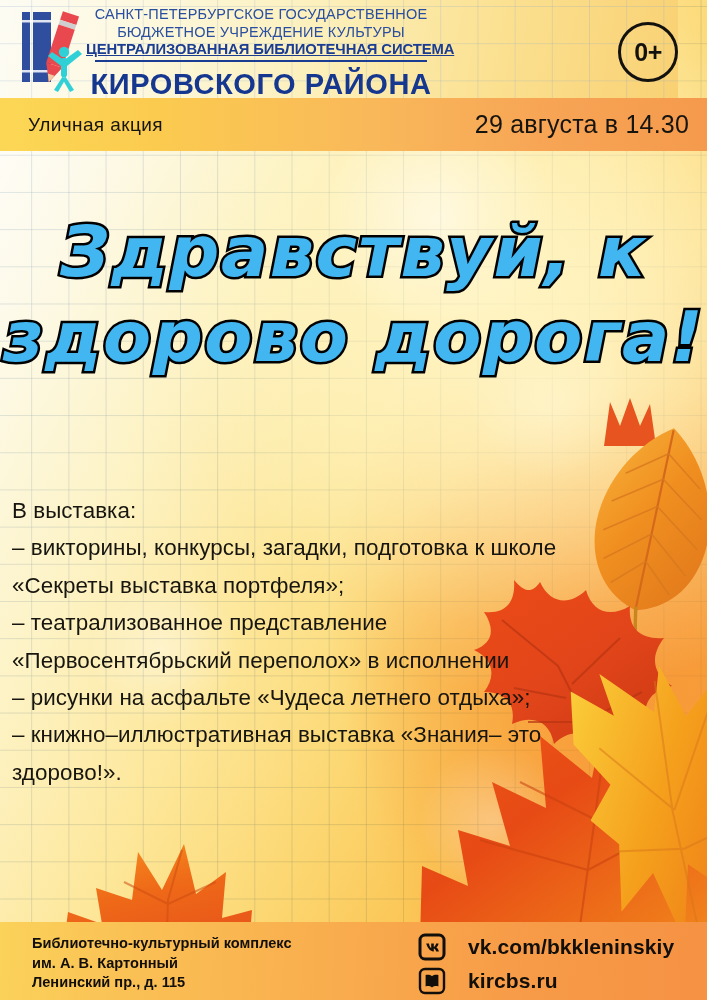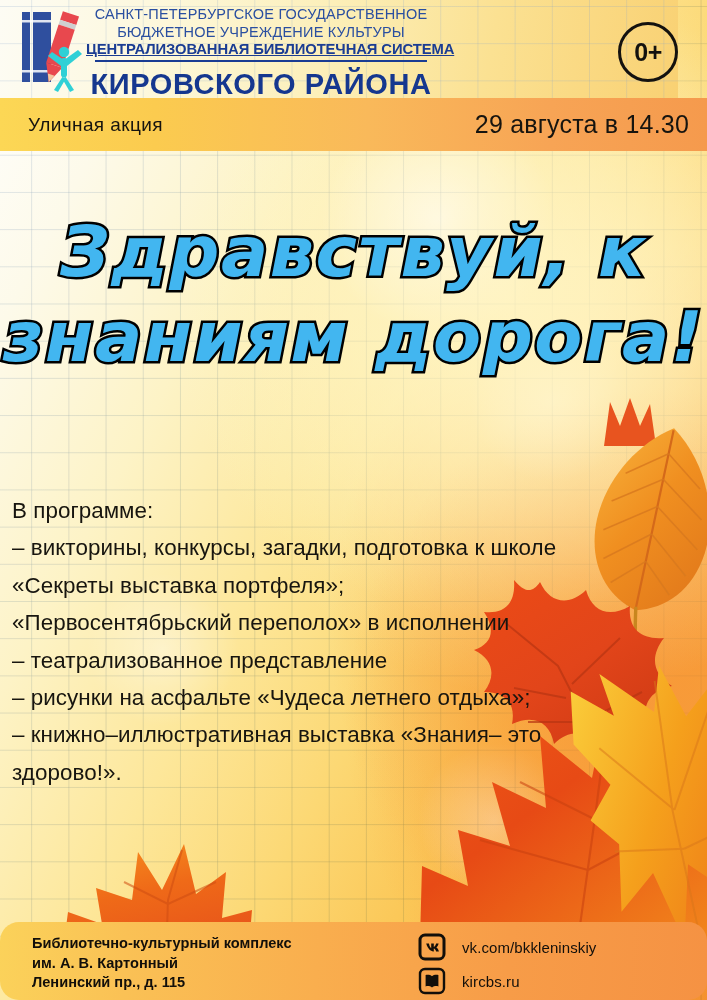--- a/index.html
+++ b/index.html
@@ -205,21 +205,20 @@
   }
   .program p { margin: 0; white-space: nowrap; }
 
   
   .footer {
     position: absolute;
     left: 0; bottom: 0;
     width: 707px; height: 78px;
     background: linear-gradient(93deg, #fbd25a 0%, #fac155 18%, #f9ae4e 45%, #f79c48 72%, #f59243 100%);
     overflow: hidden;
-    border-radius: 19px;
   }
   .footer-addr {
     position: absolute;
     left: 32px; top: 12px;
     color: #120f0a;
     font-size: 14.6px;
     font-weight: bold;
     line-height: 19.6px;
   }
   .footer-links {
@@ -234,23 +233,23 @@
   }
   .f-ico {
     width: 28px; height: 28px;
     flex: 0 0 28px;
     display: flex;
     align-items: center;
     justify-content: center;
   }
   .f-ico svg { display: block; }
   .f-txt {
-    margin-left: 16px;
-    font-size: 15px;
-    font-weight: normal;
+    margin-left: 22px;
+    font-size: 21px;
+    font-weight: bold;
     color: #120f0a;
     letter-spacing: 0.1px;
   }
 </style>
 </head>
 <body>
 
 <div id="poster">
 
   <div class="bg-base"></div>
@@ -419,29 +418,29 @@
     <div class="age-badge">0+</div>
   </div>
 
   <div class="band">
     <span class="band-left">Уличная акция</span>
     <span class="band-right">29 августа в 14.30</span>
   </div>
 
   <div class="title-block">
     <span class="title-line l1">Здравствуй, к</span>
-    <span class="title-line l2">знаниям дорога!</span>
+    <span class="title-line l2">здорово дорога!</span>
   </div>
 
   <div class="program">
-    <p>В программе:</p>
+    <p>В выставка:</p>
     <p>– викторины, конкурсы, загадки, подготовка к школе</p>
     <p>«Секреты выставка портфеля»;</p>
+    <p>– театрализованное представление</p>
     <p>«Первосентябрьский переполох» в исполнении</p>
-    <p>– театрализованное представление</p>
     <p>– рисунки на асфальте «Чудеса летнего отдыха»;</p>
     <p>– книжно–иллюстративная выставка «Знания– это</p>
     <p>здорово!».</p>
   </div>
 
   <div class="footer">
     <div class="footer-addr">
       <div>Библиотечно-культурный комплекс</div>
       <div>им. А. В. Картонный</div>
       <div>Ленинский пр., д. 115</div>

